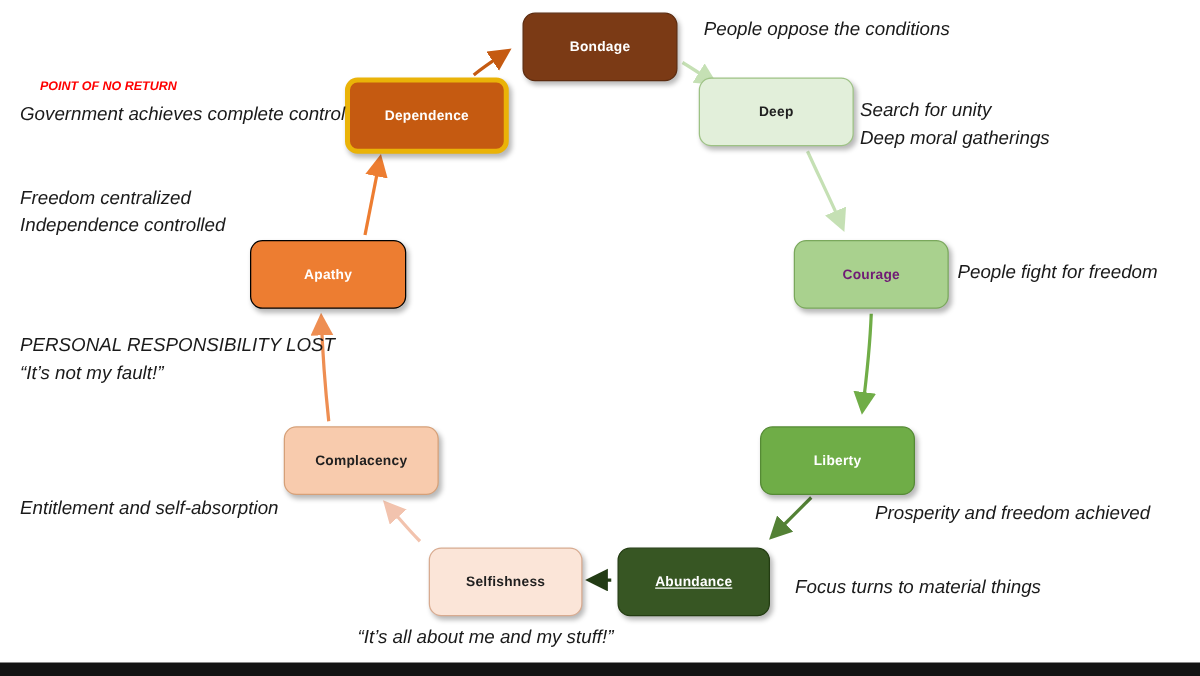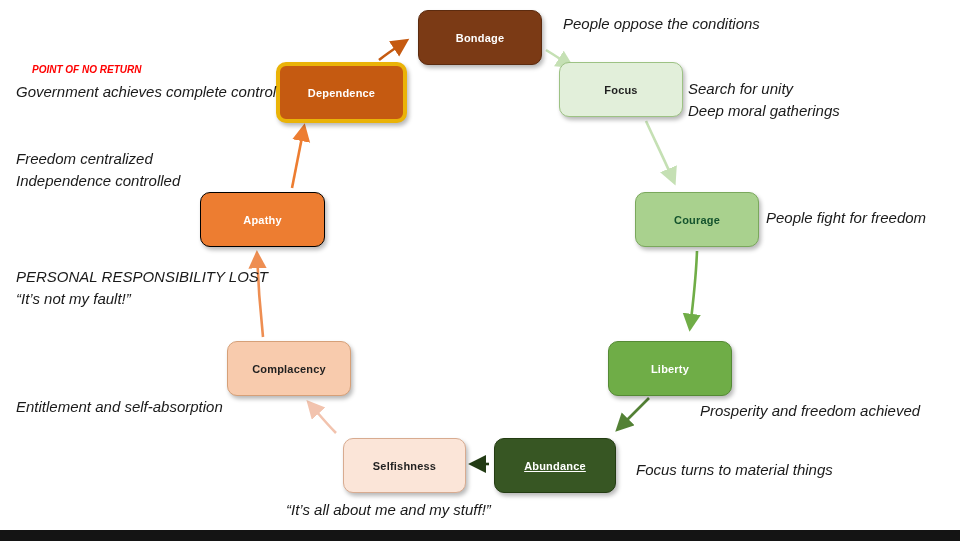--- a/index.html
+++ b/index.html
@@ -11,21 +11,21 @@
 
   .node {
     position:absolute; border-radius:10px; display:flex; align-items:center; justify-content:center;
     font-weight:bold; font-size:11px; box-shadow:2px 3px 4px rgba(0,0,0,.28);
     letter-spacing:.2px;
   }
   .node-bondage     { left:418px; top:10px;  width:122px; height:53px; background:#7b3a15; color:#fff; border:1px solid #5c2b0f; }
   .node-dependence  { left:276px; top:62px;  width:123px; height:53px; background:#c55a11; color:#ffffff; border:4px solid #eab308; }
   .node-faith       { left:559px; top:62px;  width:122px; height:53px; background:#e2efda; color:#1f1f1f; border:1px solid #9dc284; }
   .node-apathy      { left:200px; top:192px; width:123px; height:53px; background:#ed7d31; color:#fff; border:1px solid #000000; }
-  .node-courage     { left:635px; top:192px; width:122px; height:53px; background:#a9d18e; color:#14532d; border:1px solid #7aa85c; }
+  .node-courage     { left:635px; top:192px; width:122px; height:53px; background:#a9d18e; color:#701a75; border:1px solid #7aa85c; }
   .node-complacency { left:227px; top:341px; width:122px; height:53px; background:#f8cbad; color:#1f1f1f; border:1px solid #d6a078;align-items:center; }
   .node-liberty     { left:608px; top:341px; width:122px; height:53px; background:#6fad47; color:#fff; border:1px solid #558a35; }
   .node-selfishness { left:343px; top:438px; width:121px; height:53px; background:#fbe5d8; color:#1f1f1f; border:1px solid #d8ab90; }
   .node-abundance   { left:494px; top:438px; width:120px; height:53px; background:#375623; color:#fff; border:1px solid #233c12;text-decoration:underline; }
 
   .ann { position:absolute; font-style:italic; font-size:15px; color:#1a1a1a; white-space:nowrap; line-height:22px; }
   .ann-bondage     { left:563px; top:13px; }
   .ann-pnr-title   { left:16px;  top:59px; color:#fe0000; font-weight:bold; font-size:10px;margin-left:16px; }
   .ann-pnr-sub     { left:16px;  top:81px; }
   .ann-faith       { left:688px; top:78px; }
@@ -83,21 +83,21 @@
     <path d="M 292 188 C 296 167 300 147 304 127" fill="none" stroke="#ed7d31" stroke-width="2.6" marker-end="url(#ah-or)"></path>
   </svg>
 
   <div class="node node-bondage">
     <span>Bondage</span>
   </div>
   <div class="node node-dependence">
     <span>Dependence</span>
   </div>
   <div class="node node-faith">
-    <span>Focus</span>
+    <span>Deep</span>
   </div>
   <div class="node node-apathy">
     <span>Apathy</span>
   </div>
   <div class="node node-courage">
     <span>Courage</span>
   </div>
   <div class="node node-complacency">
     <span>Complacency</span>
   </div>

